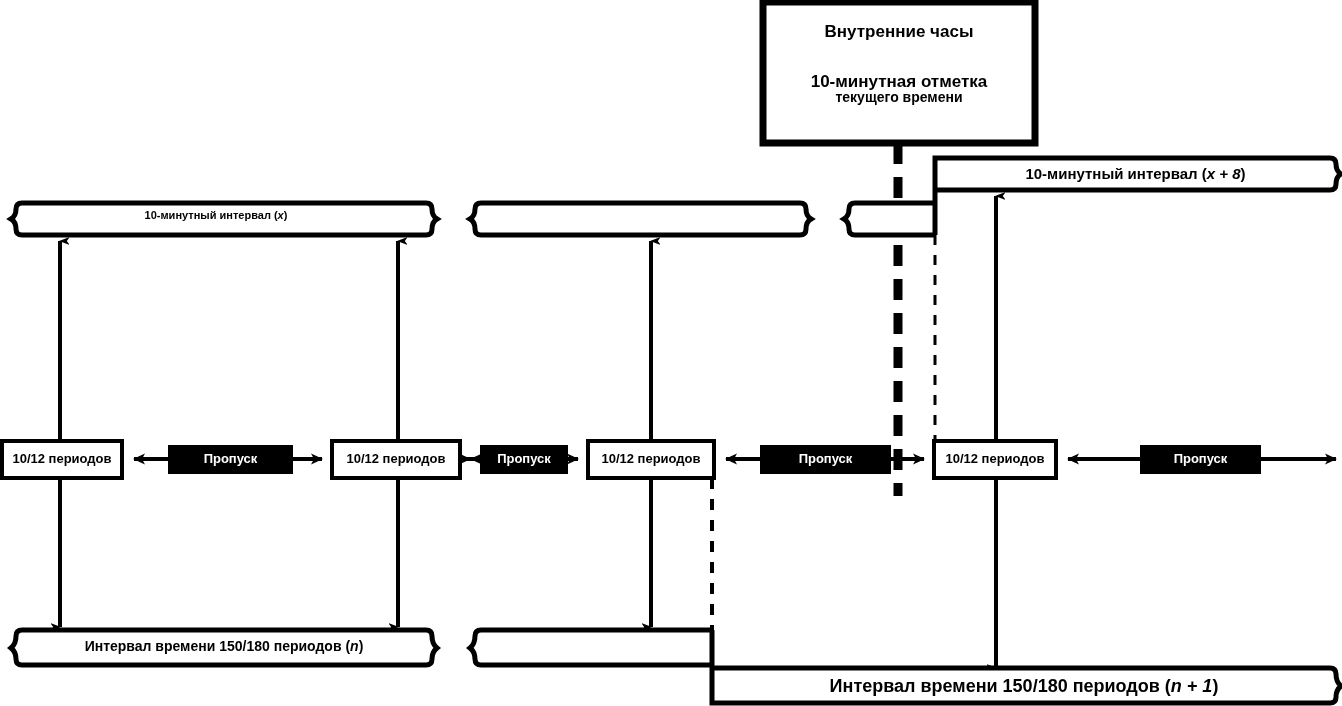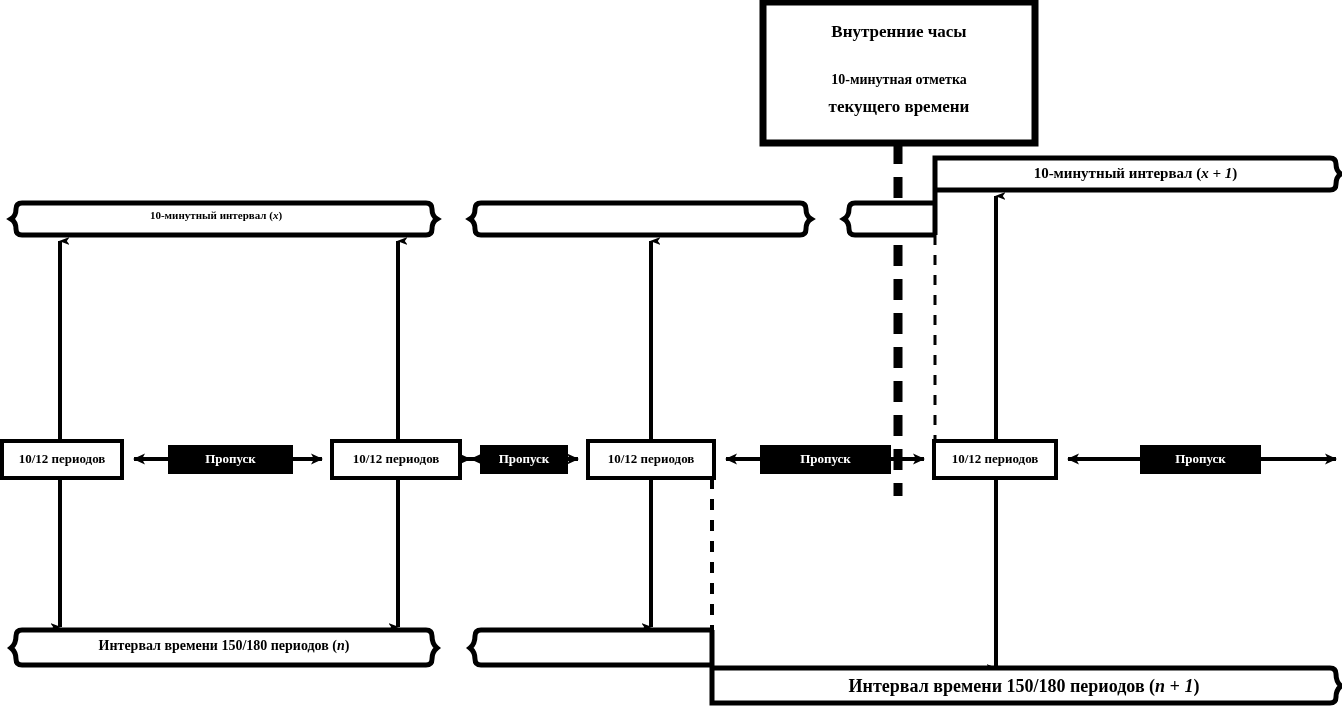--- a/index.html
+++ b/index.html
@@ -1,18 +1,18 @@
 <!DOCTYPE html>
 <html><head>
 <meta charset="utf-8">
 <style>
   html,body{margin:0;padding:0;background:#ffffff;}
   body{width:1342px;height:706px;position:relative;overflow:hidden;
        font-family:"Liberation Sans","DejaVu Sans",sans-serif;color:#000;}
-  #stage{position:absolute;left:0;top:0;width:1257px;height:706px;font-family:Liberation Serif, serif;}
+  #stage{position:absolute;left:0;top:0;width:1257px;height:706px;}
   svg{position:absolute;left:0;top:0;width:1342px;height:706px;}
   .lbl{position:absolute;white-space:nowrap;font-weight:bold;}
   .lbl i{font-style:italic;font-weight:bold;}
   .ctr{text-align:center;}
 </style>
 </head>
 <body>
 
 <div id="stage">
 
@@ -81,31 +81,31 @@
              L22,665 Q16,665 16,659 Q16,652 11,648 Q16,644 16,636 Q16,630 22,630 Z" fill="#fff" stroke="#000" stroke-width="5"></path>
 
     <path d="M712,630 L481,630 Q475,630 475,636 Q475,644 470,648 Q475,652 475,659 Q475,665 481,665
              L712,665" fill="#fff" stroke="#000" stroke-width="5"></path>
 
     <path d="M712,630 L712,668 L1330,668 Q1336,668 1336,674 Q1336,682 1341,686 Q1336,690 1336,697
              Q1336,703 1330,703 L712,703 Z" fill="#fff" stroke="#000" stroke-width="5"></path>
   </svg>
 
   <div class="lbl ctr" style="left:763px;top:22px;width:272px;font-size:17px;">Внутренние часы</div>
-  <div class="lbl ctr" style="left:763px;top:72px;width:272px;font-size:14px;">10-минутная отметка</div>
-  <div class="lbl ctr" style="left:763px;top:97px;width:272px;font-size:17px;">текущего времени</div>
+  <div class="lbl ctr" style="left:763px;top:72px;width:272px;font-size:17px;">10-минутная отметка</div>
+  <div class="lbl ctr" style="left:763px;top:89px;width:272px;font-size:14px;">текущего времени</div>
 
   <div class="lbl ctr" style="left:8px;top:209px;width:416px;font-size:11px;">
     <span>10-минутный интервал</span>
     (<i>x</i>)
   </div>
 
   <div class="lbl ctr" style="left:935px;top:165px;width:401px;font-size:15px;">
     <span>10-минутный интервал</span>
-    (<i>x + 1</i>)
+    (<i>x + 8</i>)
   </div>
 
   <div class="lbl ctr" style="left:16px;top:638px;width:416px;font-size:14px;">
     <span>Интервал времени 150/180 периодов</span>
     (<i>n</i>)
   </div>
 
   <div class="lbl ctr" style="left:712px;top:676px;width:624px;font-size:18px;">
     <span>Интервал времени 150/180 периодов</span>
     (<i>n + 1</i>)

